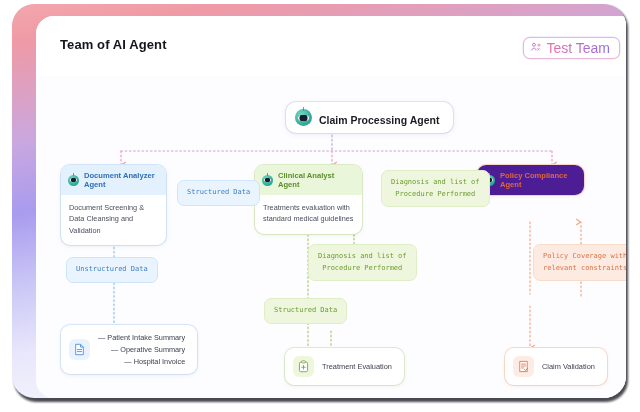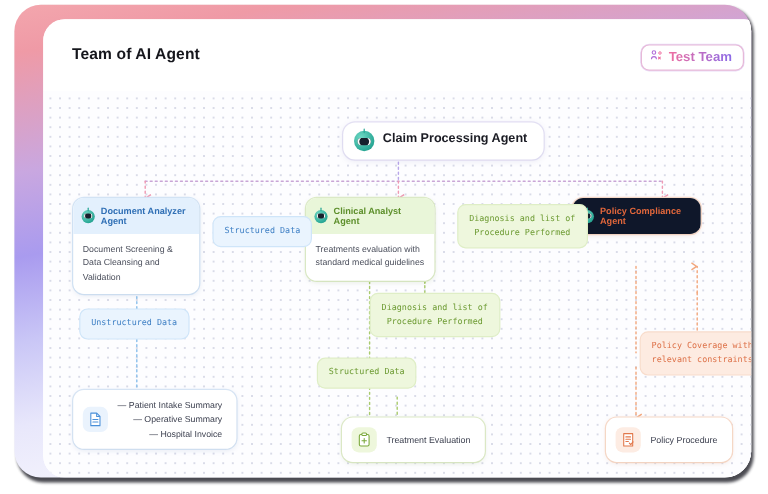--- a/index.html
+++ b/index.html
@@ -68,21 +68,21 @@
     height: 22px;
     padding: 0 9px 0 7px;
     display: flex; align-items: center; gap: 4px;
     border-radius: 7px;
     background: #ffffff;
     border: 1px solid #e7b9d8;
     box-shadow: 0 0 0 .5px rgba(190,150,230,.35);
     cursor: pointer;
   }
   .test-team-label {
-    font-size: 11px; font-weight: 700;
+    font-size: 14px; font-weight: 400;
     background: linear-gradient(90deg, #ef6fa0 0%, #8b6ae8 100%);
     -webkit-background-clip: text; background-clip: text;
     -webkit-text-fill-color: transparent; color: #a05ec4;
   }
 
   
   .canvas {
     position: absolute;
     left: 0; top: 60px;
     width: 602px; height: 322px;
@@ -90,21 +90,21 @@
     background-image: radial-gradient(circle, #d9dbe8 0.6px, transparent 0.7px);
     background-size: 8px 8px;
     background-position: 2px 2px;
   }
   .svg-layer { position: absolute; left: 0; top: 0; width: 602px; height: 322px; }
 
   
   .node { position: absolute; }
 
   .root-node {
-    display: flex; align-items: flex-start; gap: 7px;
+    display: flex; align-items: flex-end; gap: 7px;
     padding: 7px 14px 7px 9px;
     background: #ffffff;
     border-radius: 10px;
     box-shadow: 0 1px 5px rgba(120,110,180,.16), 0 0 0 1px rgba(230,226,245,.9);
   }
   .root-title { font-size: 10.5px; font-weight: 700; color: #1b1c24; }
 
   
   .robot {
     width: 17px; height: 17px; flex: 0 0 17px;
@@ -143,38 +143,38 @@
     font-size: 7.6px; font-weight: 700;
   }
   .agent-body {
     padding: 7px 8px 9px 8px;
     font-size: 7.3px; line-height: 1.55; color: #4b4f5c;
   }
   .agent-card.wide { width: 107px; }
 
   .head-blue   { background: #e3f0fd; color: #2f6fb5; }
   .head-green  { background: #e9f6d9; color: #5d8f2b; }
-  .head-orange { background: #0f172a; color: #e0663b; }
+  .head-orange { background: #4c1d95; color: #e0663b; }
 
   .card-blue   { box-shadow: 0 1px 4px rgba(100,130,170,.14), 0 0 0 1px #d8e8f8; }
   .card-green  { box-shadow: 0 1px 4px rgba(120,150,90,.14), 0 0 0 1px #e0eecb; }
   .card-orange { box-shadow: 0 1px 4px rgba(190,130,90,.14), 0 0 0 1px #f8dccd; }
 
   
   .pill {
     font-family: "DejaVu Sans Mono", monospace;
     font-size: 7px; line-height: 1.65;
     padding: 6px 9px;
     border-radius: 7px;
     white-space: pre-line;
     text-align: center;
   }
   .pill-blue  { background: #eaf4fe; color: #3d7fc4; border: 1px solid #cfe5f9; }
   .pill-green { background: #eef7dd; color: #6d9b33; border: 1px solid #dfeec6; }
-  .pill-orange{ background: #fdebe1; color: #dd7148; border: 1px solid #f8dccb; margin-top: 32px; }
+  .pill-orange{ background: #fdebe1; color: #dd7148; border: 1px solid #f8dccb; }
 
   
   .leaf {
     display: flex; align-items: center; gap: 8px;
     padding: 8px 12px 8px 8px;
     background: #ffffff;
     border-radius: 9px;
   }
   .leaf-label { font-size: 7.4px; color: #3d4150; }
   .leaf-blue  { box-shadow: 0 1px 4px rgba(100,130,180,.14), 0 0 0 1px #dce9f7; }
@@ -332,19 +332,19 @@
         </div>
 
         <div class="node leaf leaf-orange" style="left:469px; top:272px;">
           <span class="leaf-icon ic-orange">
             <svg width="13" height="13" viewBox="0 0 16 16">
               <path d="M3.4 1.7h9.2v12.6H3.4z" fill="#ffffff" stroke="#e2774a" stroke-width="1.1" stroke-linejoin="round"></path>
               <path d="M5.6 5h4.8M5.6 7.4h4.8M5.6 9.8h2.6" stroke="#e2774a" stroke-width="1.1" stroke-linecap="round"></path>
               <path d="M9.2 11.5l1.4 1.5 2.4-2.8" fill="none" stroke="#e2774a" stroke-width="1.2" stroke-linecap="round" stroke-linejoin="round"></path>
             </svg>
           </span>
-          <span class="leaf-label">Policy Procedure</span>
+          <span class="leaf-label">Claim Validation</span>
         </div>
 
       </div>
     </div>
   </div>
 </div>
 
 </body></html>

